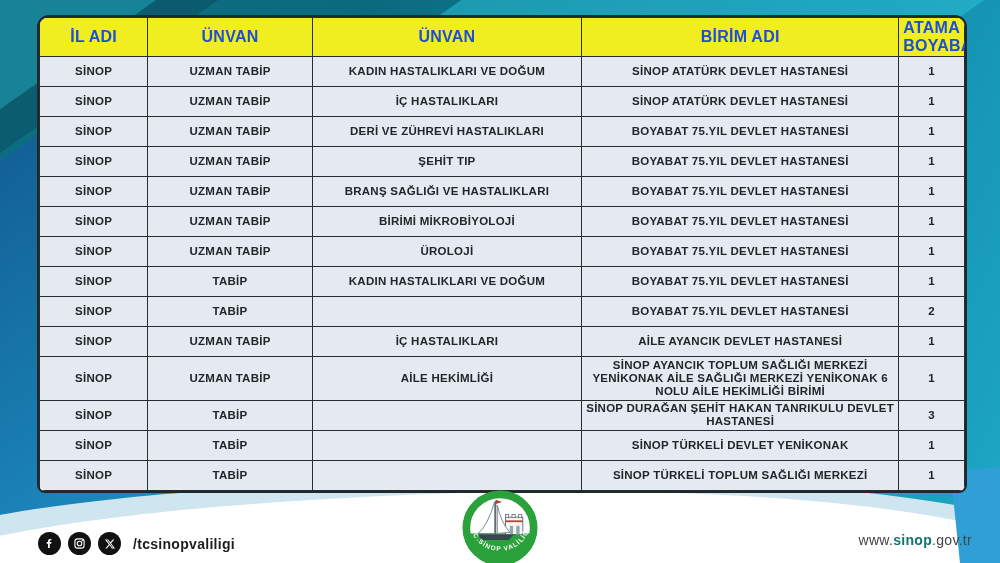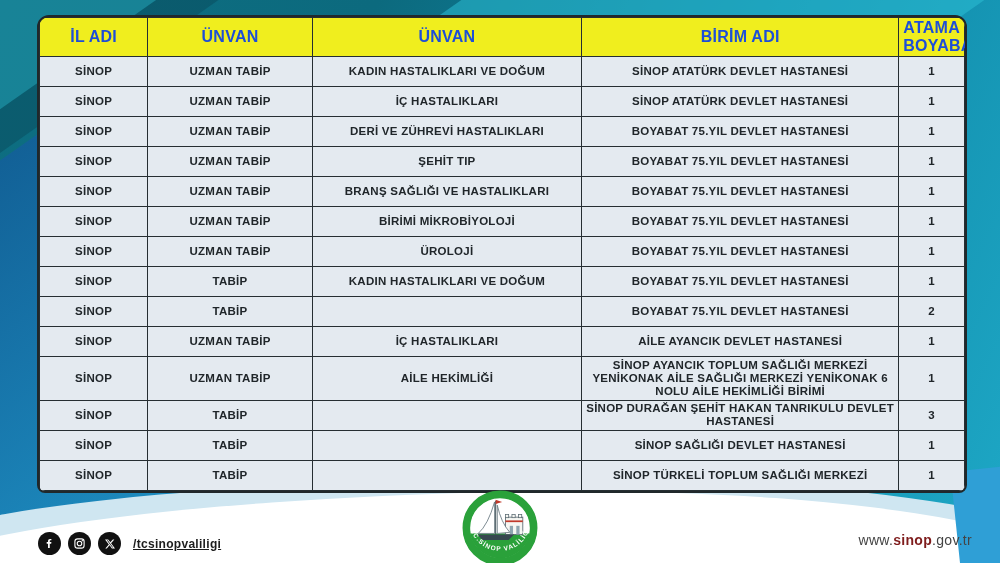--- a/index.html
+++ b/index.html
@@ -41,24 +41,24 @@
     font-weight:bold;letter-spacing:.25px;
     padding:1px 4px;line-height:1.12;
   }
   th{background:#f0ee1e;color:#1d4ed8;font-size:16px;height:27px;}
   td{background:#e4eaf0;color:#20262a;font-size:11.5px;height:26px;}
   
   .footer{position:absolute;left:0;top:490px;width:1000px;height:73px;z-index:6;}
   .social{position:absolute;left:38px;top:42px;display:flex;align-items:center;gap:7px;}
   .social .icn{width:23px;height:23px;border-radius:50%;background:#111;
     display:flex;align-items:center;justify-content:center;}
-  .handle{font-size:12px;font-weight:bold;color:#1d1d1d;margin-left:5px;letter-spacing:.3px;text-decoration:underline;}
+  .handle{font-size:14px;font-weight:bold;color:#1d1d1d;margin-left:5px;letter-spacing:.3px;}
   .logo{position:absolute;left:462px;top:0px;width:76px;height:76px;}
   .site{position:absolute;right:28px;top:42px;font-size:14px;color:#444;letter-spacing:.3px;}
-  .site .b{font-weight:bold;color:#7f1d1d;}
+  .site .b{font-weight:bold;color:#0f766e;}
 </style>
 </head>
 <body>
 
 <div class="bg-shape stripe-dark"></div>
 <div class="bg-shape stripe-bright"></div>
 <div class="bg-shape stripe-bright2"></div>
 <div class="bg-shape blue-left"></div>
 <div class="bg-shape band-lightblue"></div>
 <div class="bg-shape band-white"></div>
@@ -164,21 +164,21 @@
           <td>SİNOP</td>
           <td>TABİP</td>
           <td></td>
           <td>SİNOP DURAĞAN ŞEHİT HAKAN TANRIKULU DEVLET HASTANESİ</td>
           <td>3</td>
         </tr>
         <tr>
           <td>SİNOP</td>
           <td>TABİP</td>
           <td></td>
-          <td>SİNOP SAĞLIĞI DEVLET HASTANESİ</td>
+          <td>SİNOP TÜRKELİ DEVLET YENİKONAK</td>
           <td>1</td>
         </tr>
         <tr>
           <td>SİNOP</td>
           <td>TABİP</td>
           <td></td>
           <td>SİNOP TÜRKELİ TOPLUM SAĞLIĞI MERKEZİ</td>
           <td>1</td>
         </tr>
       </tbody>

